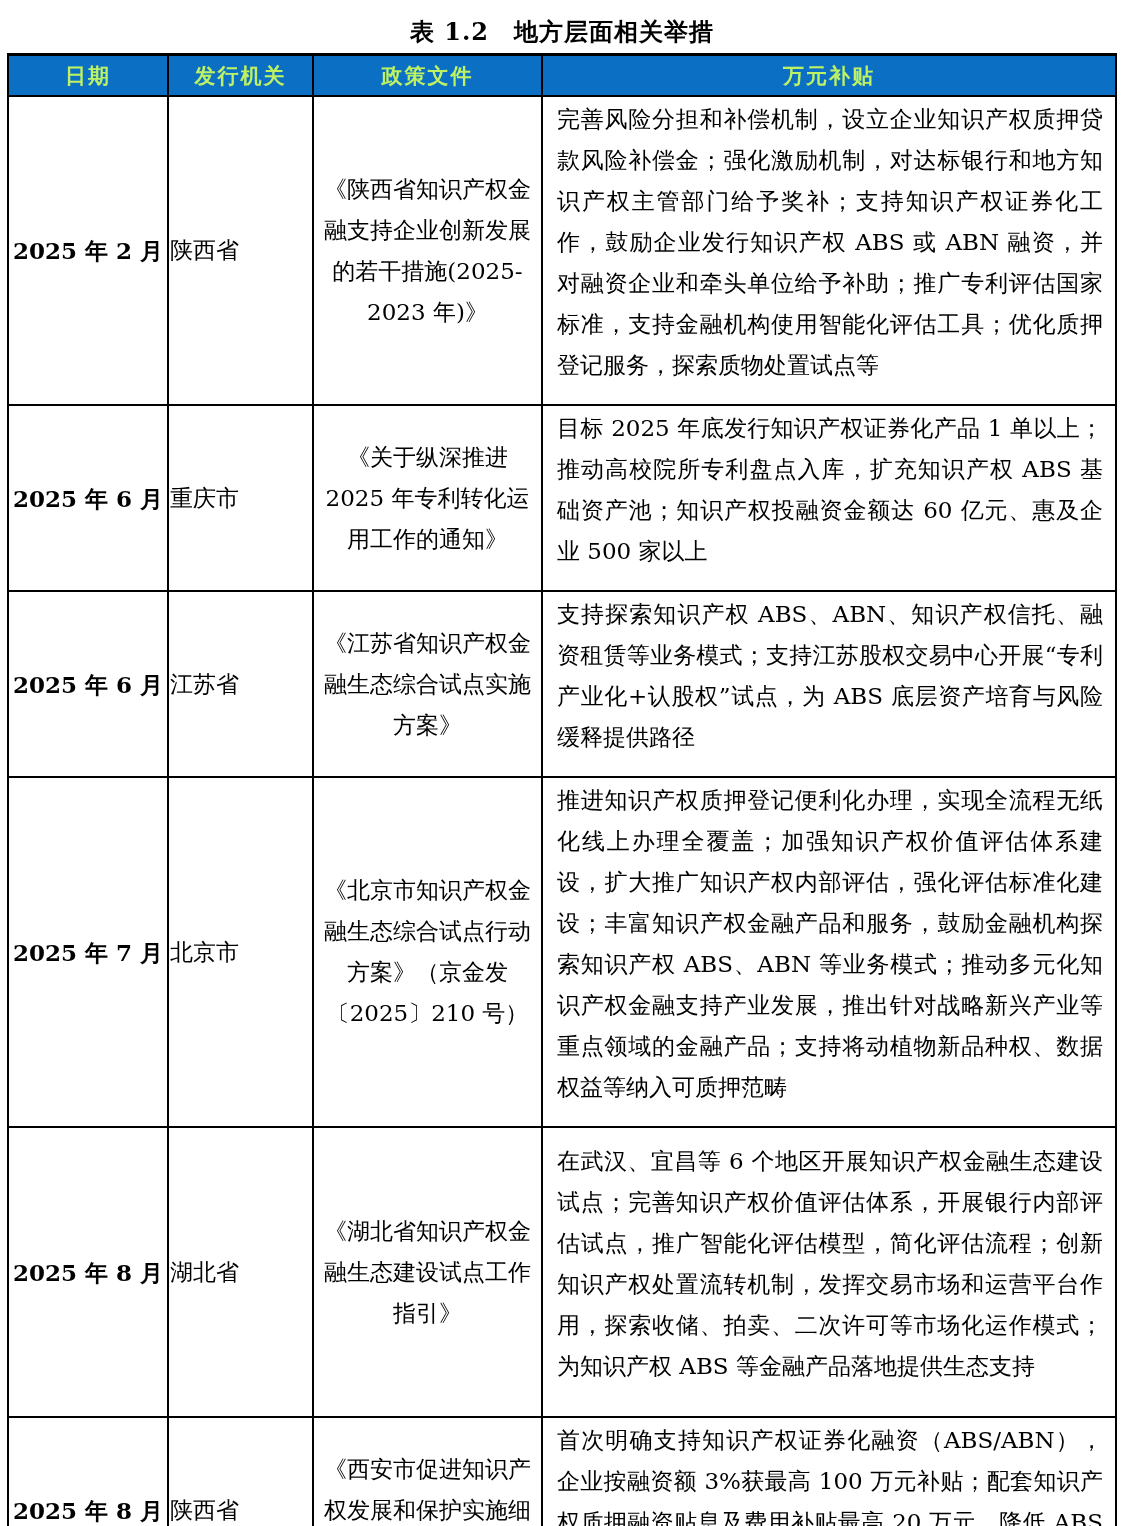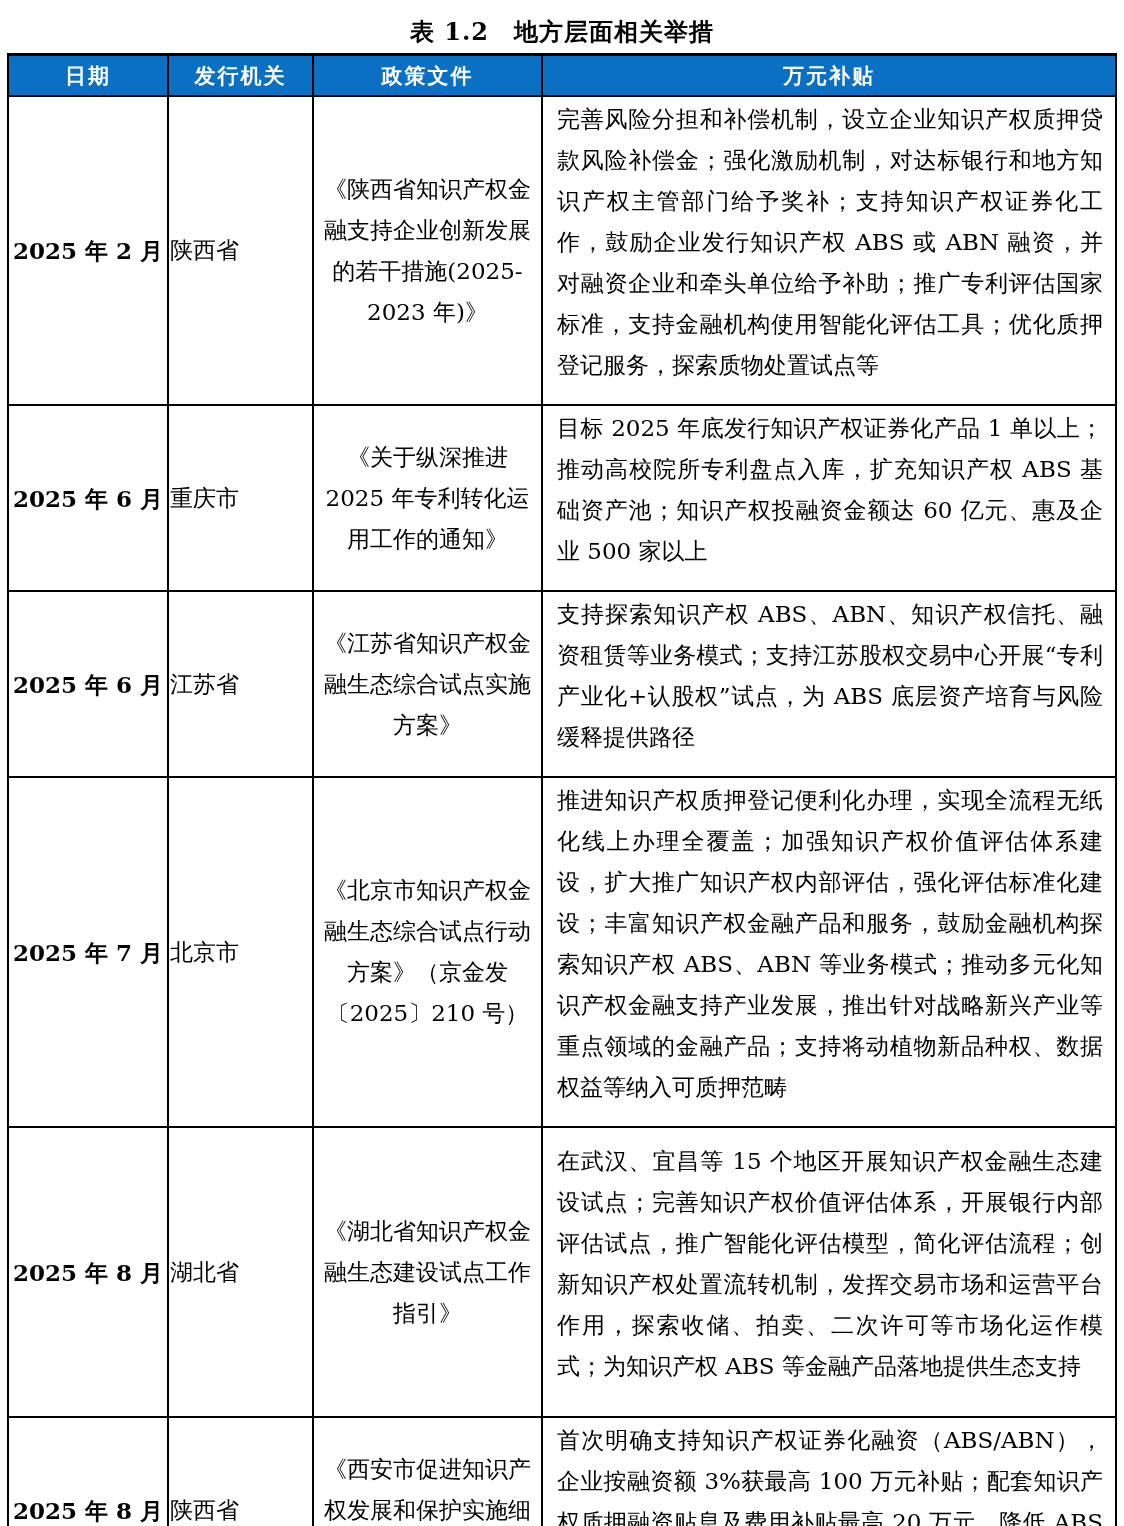--- a/index.html
+++ b/index.html
@@ -28,21 +28,21 @@
     width: 1108px;
     margin: 5px auto 0 auto;
   }
   table.policy-table th,
   table.policy-table td {
     border: 2px solid #000000;
     overflow: hidden;
   }
   table.policy-table thead th {
     background: #0b70c4;
-    color: #ffffff;
+    color: #bef264;
     font-family: "DejaVu Sans", "Liberation Sans", sans-serif;
     font-weight: bold;
     font-size: 21px;
     height: 37px;
     border-top-width: 3px;
     letter-spacing: 2px;
   }
   col.c-date   { width: 160px; }
   col.c-issuer { width: 145px; }
   col.c-policy { width: 229px; }
@@ -125,21 +125,21 @@
     <tr class="r3">
       <td class="cell-date">2025 年 7 月</td>
       <td class="cell-issuer">北京市</td>
       <td class="cell-policy">《北京市知识产权金融生态综合试点行动方案》（京金发〔2025〕210 号）</td>
       <td class="cell-content">推进知识产权质押登记便利化办理，实现全流程无纸化线上办理全覆盖；加强知识产权价值评估体系建设，扩大推广知识产权内部评估，强化评估标准化建设；丰富知识产权金融产品和服务，鼓励金融机构探索知识产权 ABS、ABN 等业务模式；推动多元化知识产权金融支持产业发展，推出针对战略新兴产业等重点领域的金融产品；支持将动植物新品种权、数据权益等纳入可质押范畴</td>
     </tr>
     <tr class="r4">
       <td class="cell-date">2025 年 8 月</td>
       <td class="cell-issuer">湖北省</td>
       <td class="cell-policy">《湖北省知识产权金融生态建设试点工作指引》</td>
-      <td class="cell-content">在武汉、宜昌等 15 个地区开展知识产权金融生态建设试点；完善知识产权价值评估体系，开展银行内部评估试点，推广智能化评估模型，简化评估流程；创新知识产权处置流转机制，发挥交易市场和运营平台作用，探索收储、拍卖、二次许可等市场化运作模式；为知识产权 ABS 等金融产品落地提供生态支持</td>
+      <td class="cell-content">在武汉、宜昌等 6 个地区开展知识产权金融生态建设试点；完善知识产权价值评估体系，开展银行内部评估试点，推广智能化评估模型，简化评估流程；创新知识产权处置流转机制，发挥交易市场和运营平台作用，探索收储、拍卖、二次许可等市场化运作模式；为知识产权 ABS 等金融产品落地提供生态支持</td>
     </tr>
     <tr class="r5">
       <td class="cell-date">2025 年 8 月</td>
       <td class="cell-issuer">陕西省</td>
       <td class="cell-policy">《西安市促进知识产权发展和保护实施细则》</td>
       <td class="cell-content">首次明确支持知识产权证券化融资（ABS/ABN），企业按融资额 3%获最高 100 万元补贴；配套知识产权质押融资贴息及费用补贴最高 20 万元，降低 ABS 发行综合成本</td>
     </tr>
   </tbody>
 </table>
 

